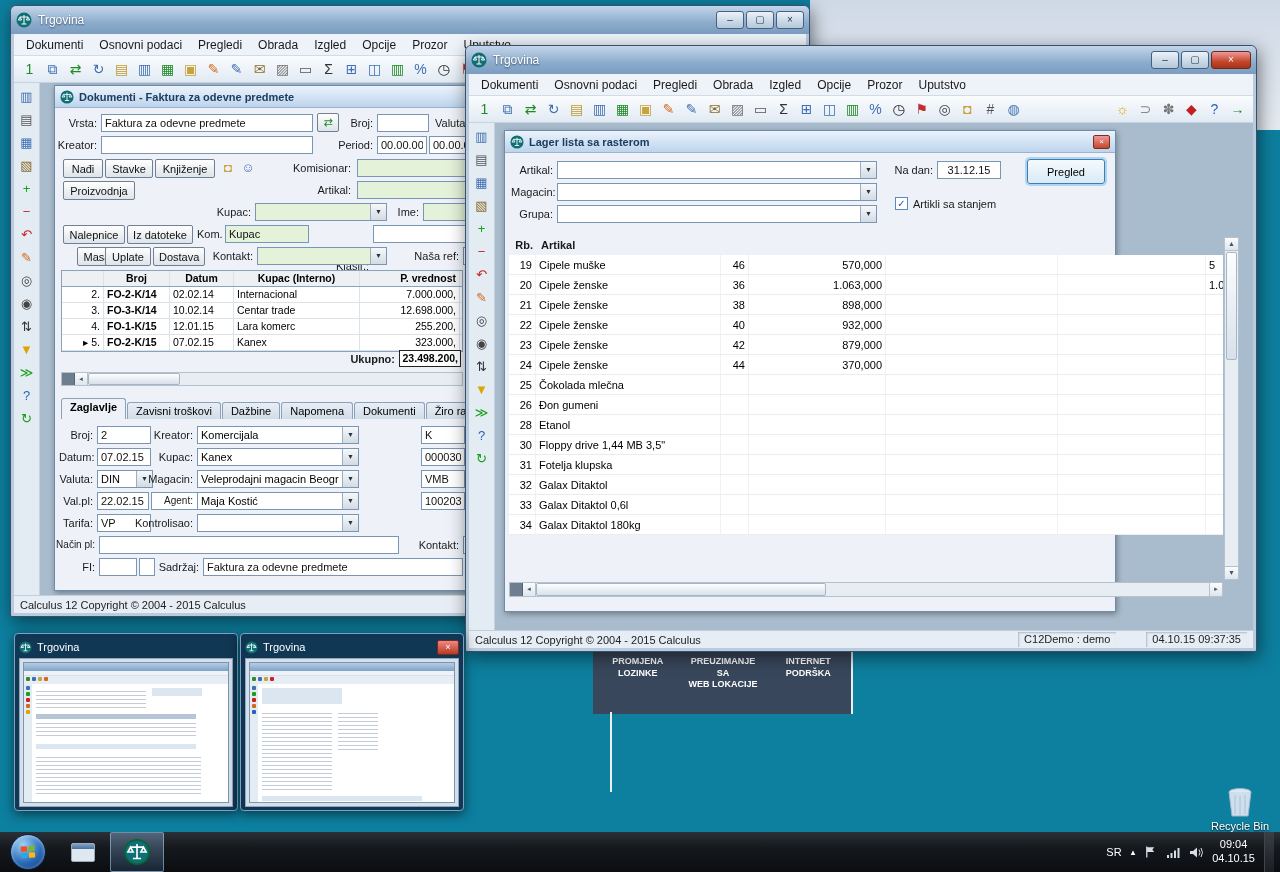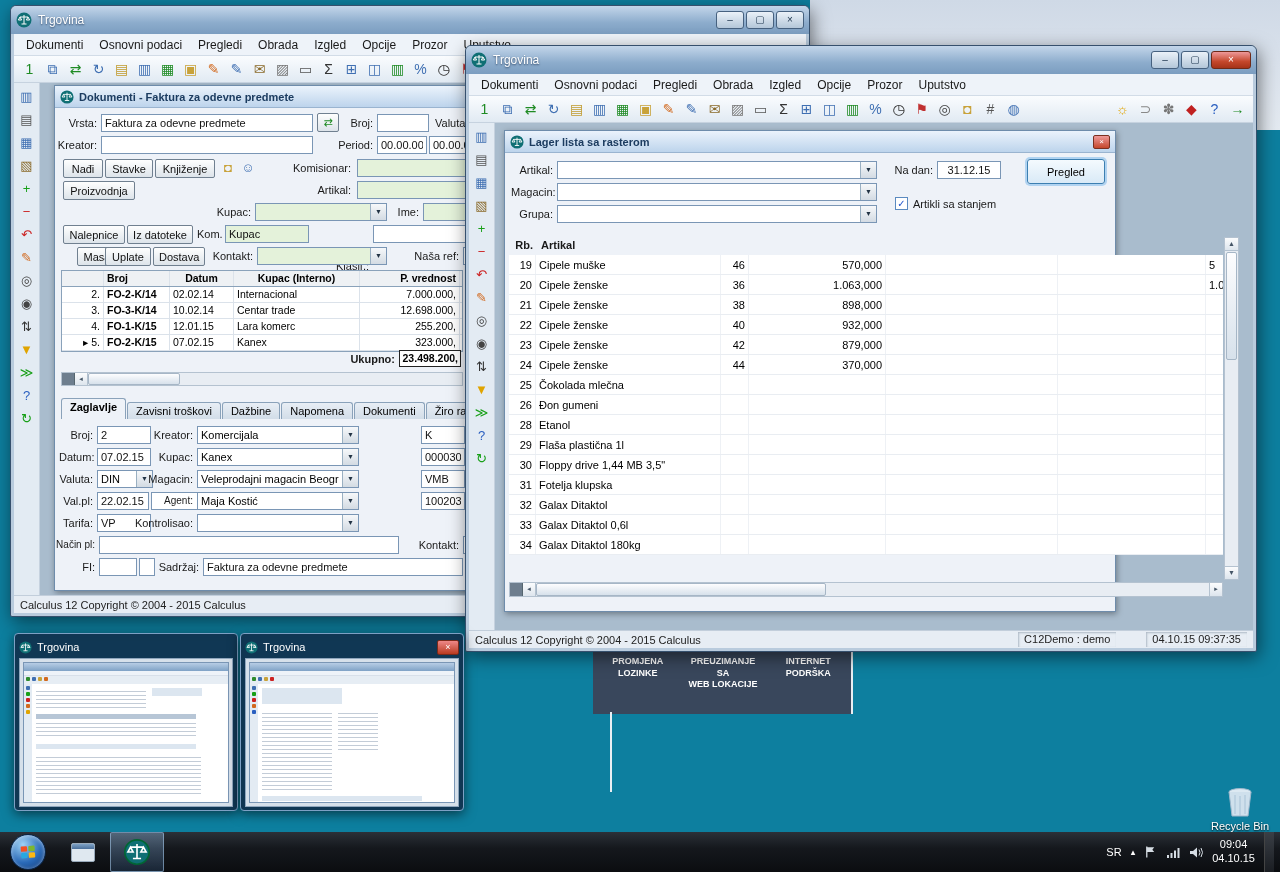--- a/index.html
+++ b/index.html
@@ -281,21 +281,21 @@
               <span class="combo g" style="left:202px;top:139px;width:130px;">
                   <input style="">
                   <span class="ar">▼</span>
                 </span>
               <span class="lbl lblr" style="left:354px;top:142px;width:50px;">Naša ref:</span>
               <input class="inp" style="left: 408px; top: 139px; width: 44px;">
 
               <div class="dtbl" style="left:6px;top:162px;width:402px;">
                 <div class="dtr dth">
                   <span class="dtc c-num"></span>
-                  <span class="dtc c-broj" style="">Broj</span>
+                  <span class="dtc c-broj" style="text-align:center;">Broj</span>
                   <span class="dtc c-dat" style="text-align:center;">Datum</span>
                   <span class="dtc c-kup" style="text-align:center;">Kupac (Interno)</span>
                   <span class="dtc c-pvr">P. vrednost</span>
                 </div>
                 <div>
 
                     <div class="dtr">
                       <span class="dtc c-num"><b></b> <span>2.</span></span>
                       <span class="dtc c-broj">FO-2-K/14</span>
                       <span class="dtc c-dat">02.02.14</span>
@@ -619,29 +619,20 @@
                   <div class="ltr">
                     <span class="ltc l-rb">28</span>
                     <span class="ltc l-art">Etanol</span>
                     <span class="ltc l-qty"></span>
                     <span class="ltc l-val"></span>
                     <span class="ltc l-c5"></span>
                     <span class="ltc l-c6"></span>
                     <span class="ltc l-part"></span>
                   </div>
 
-                  <div class="ltr">
-                    <span class="ltc l-rb">29</span>
-                    <span class="ltc l-art">Flaša plastična 1l</span>
-                    <span class="ltc l-qty"></span>
-                    <span class="ltc l-val"></span>
-                    <span class="ltc l-c5"></span>
-                    <span class="ltc l-c6"></span>
-                    <span class="ltc l-part"></span>
-                  </div>
 
                   <div class="ltr">
                     <span class="ltc l-rb">30</span>
                     <span class="ltc l-art">Floppy drive 1,44 MB 3,5"</span>
                     <span class="ltc l-qty"></span>
                     <span class="ltc l-val"></span>
                     <span class="ltc l-c5"></span>
                     <span class="ltc l-c6"></span>
                     <span class="ltc l-part"></span>
                   </div>

